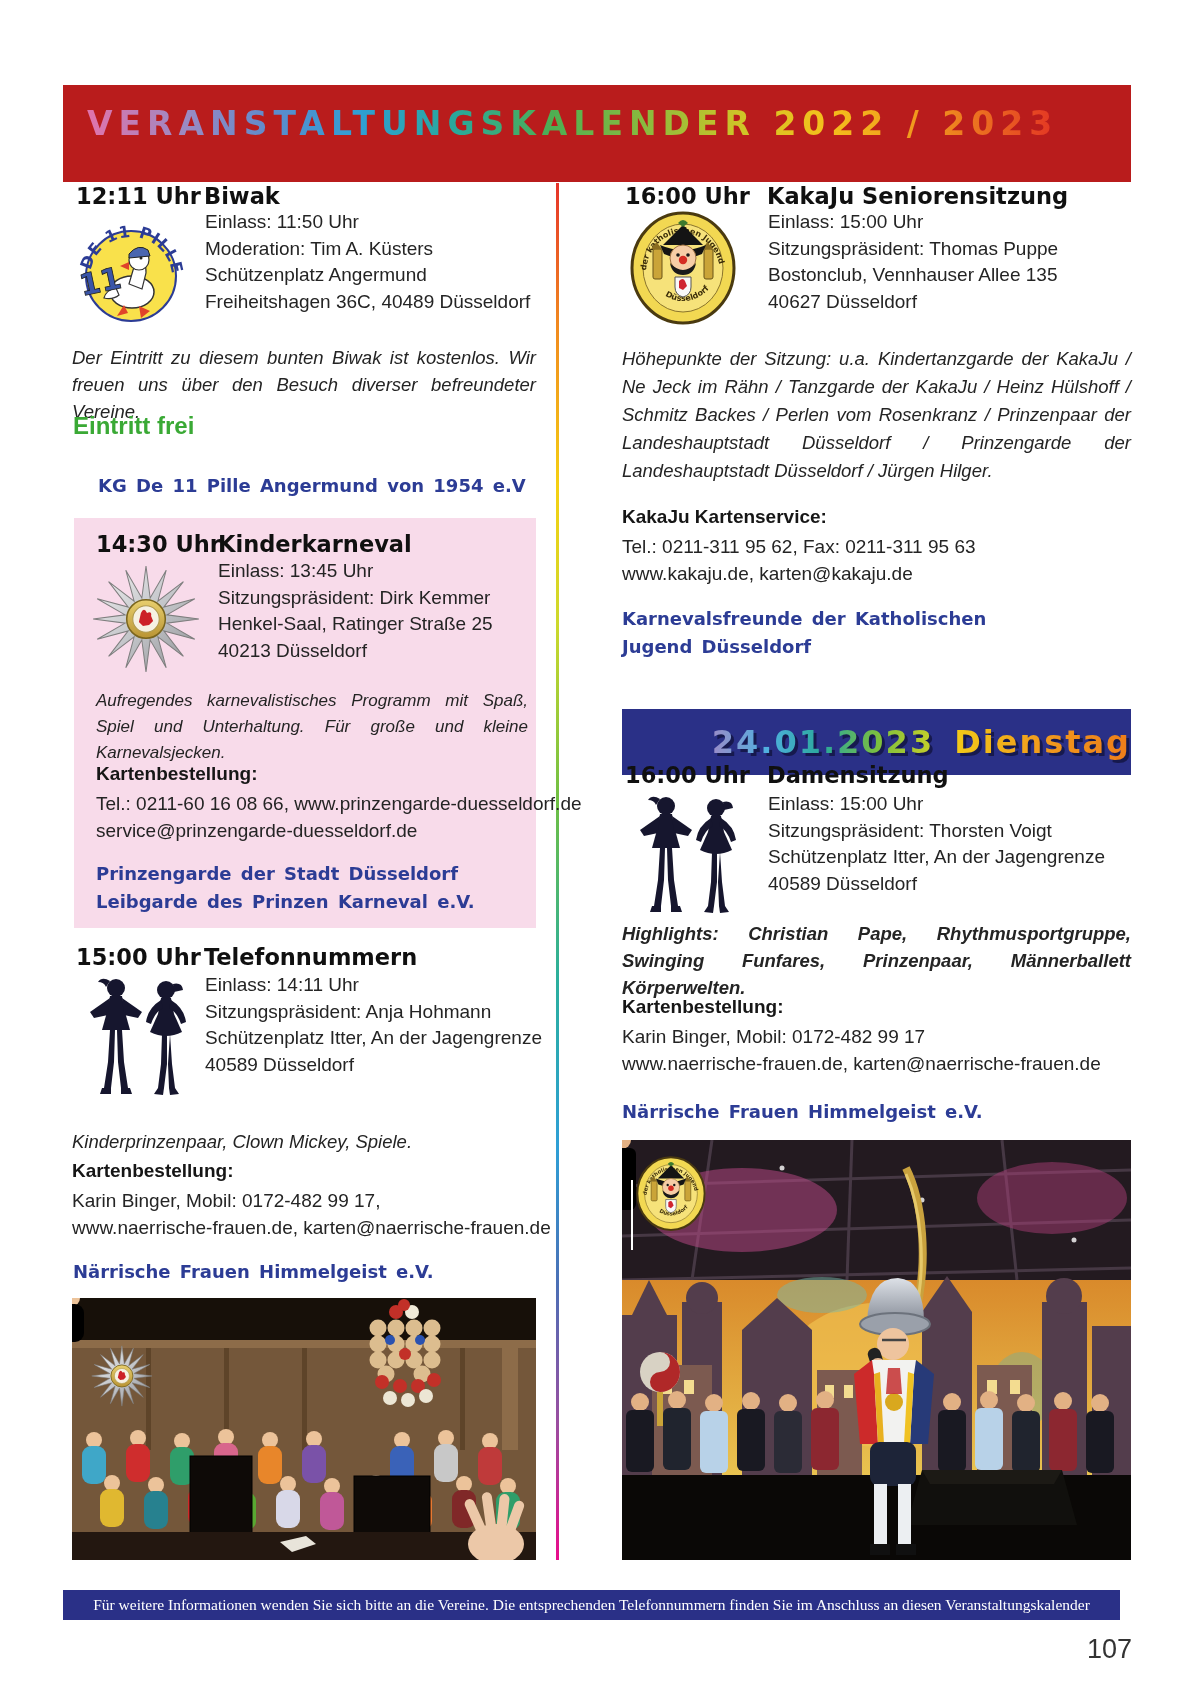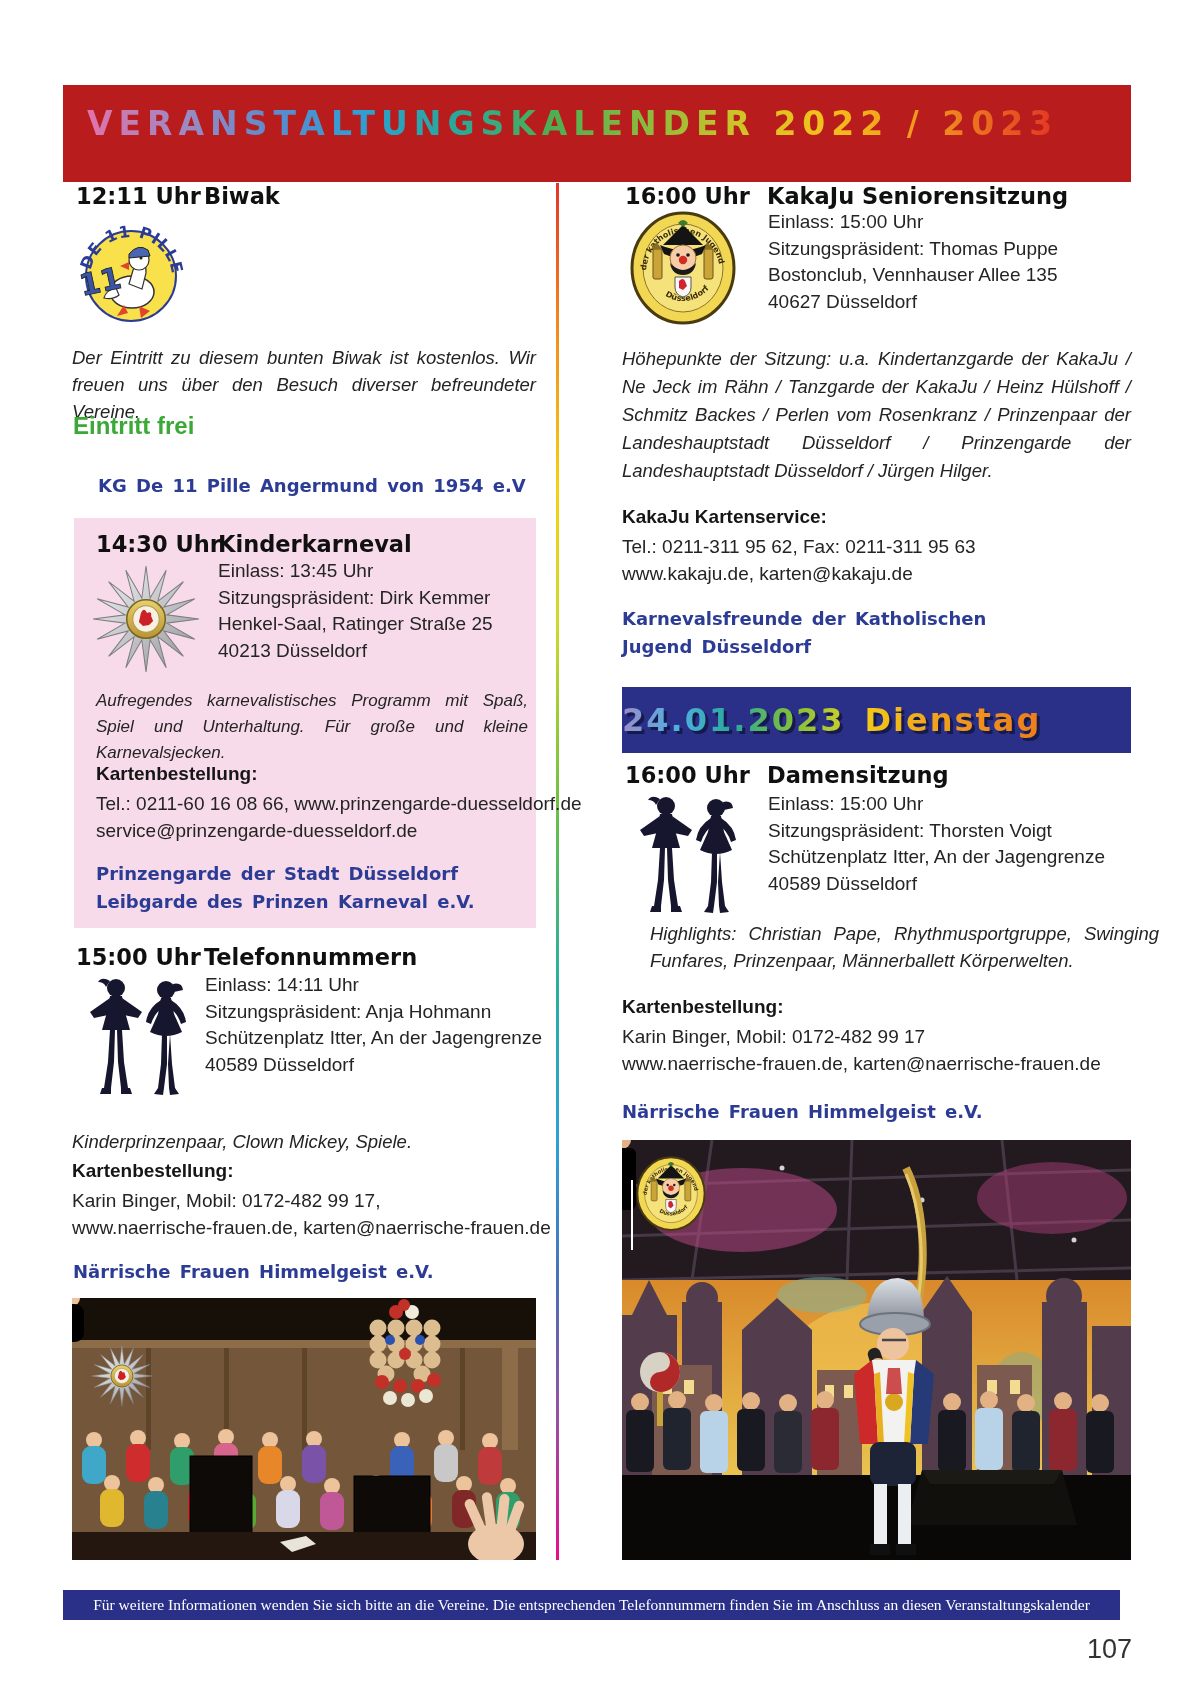--- a/index.html
+++ b/index.html
@@ -23,21 +23,21 @@
   .blabel{position:absolute;font-weight:bold;font-size:19px;color:#161616;}
   .tick{position:absolute;font-size:19px;line-height:27px;color:#242424;}
   .org{position:absolute;font-family:"DejaVu Sans",sans-serif;font-weight:bold;font-size:18px;
        line-height:28px;color:#2c3c95;word-spacing:3px;}
   .green{position:absolute;font-weight:bold;font-size:24px;color:#3aa935;}
   .pinkbox{position:absolute;left:74px;top:518px;width:462px;height:410px;background:#f8dbea;}
   .divider{position:absolute;left:556px;top:183px;width:3px;height:1377px;
     background:linear-gradient(180deg,#e6332a 0%,#f1871f 10%,#f5d012 22%,#cdd92c 32%,#6ebf44 45%,
       #2aaf9e 58%,#2e9fd6 70%,#4b6fb5 80%,#9a4ea0 90%,#e90c8b 100%);}
   
-  .banner{position:absolute;left:622px;top:687px;width:509px;height:66px;background:#2a3087;text-align:left;}
+  .banner{position:absolute;left:622px;top:709px;width:509px;height:66px;background:#2a3087;text-align:right;}
   .banner .bt{display:inline-block;line-height:66px;font-family:"DejaVu Sans",sans-serif;font-weight:bold;
      font-size:32px;letter-spacing:2px;filter:drop-shadow(3px 3px 0 rgba(10,10,40,.6));}
   .banner .date{background:linear-gradient(90deg,#9a8cc8,#4fb0e0,#2aa89a,#7cbf3e,#c8cf2a);
      -webkit-background-clip:text;background-clip:text;color:transparent;}
   .banner .day{background:linear-gradient(90deg,#f2ca18,#f09a1d,#ee7d1a);
      -webkit-background-clip:text;background-clip:text;color:transparent;margin-left:20px;}
   
   .footer{position:absolute;left:63px;top:1590px;width:1057px;height:30px;background:#2a3087;
      color:#ffffff;font-family:"Liberation Serif",serif;font-size:15.5px;line-height:30px;text-align:center;}
   .pageno{position:absolute;left:1040px;top:1634px;width:92px;text-align:right;font-size:27px;color:#333;}
@@ -147,20 +147,26 @@
     <path d="M60 52 q11 2 10 13 l-4 16 -13 -5 z" fill="#ffffff" stroke="#333" stroke-width="1.2"></path>
     <circle cx="63" cy="52" r="10" fill="#ffffff" stroke="#333" stroke-width="1.2"></circle>
     <path d="M53 46 q9 -11 19 -4 l2 6 -21 2 z" fill="#4a66b0" stroke="#222" stroke-width="1"></path>
     <path d="M53 54 l-9 4 9 4 z" fill="#e0442a"></path>
     <circle cx="65" cy="50" r="1.5" fill="#222"></circle>
     <path d="M48 97 l-7 11 11 -3 z" fill="#e0442a"></path>
     <path d="M63 98 l2 12 9 -7 z" fill="#e0442a"></path>
     <text x="6" y="88" transform="rotate(-12 6 88)" font-family="'DejaVu Sans',sans-serif" font-size="30" font-weight="bold" fill="#3a55a8" stroke="#1a1a1a" stroke-width="0.8">11</text>
   </svg>
 
+  <div class="det" style="left:205px;top:209px;">
+    <div>Einlass: 11:50 Uhr</div>
+    <div>Moderation: Tim A. Küsters</div>
+    <div>Schützenplatz Angermund</div>
+    <div>Freiheitshagen 36C, 40489 Düsseldorf</div>
+  </div>
 
   <div class="ital" style="left:72px;top:344px;width:464px;">Der Eintritt zu diesem bunten Biwak ist kostenlos. Wir freuen uns über den Besuch diverser befreundeter Vereine.</div>
 
   <div class="green" style="left:73px;top:412px;">Eintritt frei</div>
 
   <div class="org" style="left:73px;top:472px;width:462px;margin-left:25px;">KG De 11 Pille Angermund von 1954 e.V</div>
 
   <div class="pinkbox"></div>
 
   <div class="ehead" style="left:96px;top:531px;">
@@ -335,21 +341,21 @@
     <use href="#dancersPair"></use>
   </svg>
 
   <div class="det" style="left:768px;top:791px;">
     <div>Einlass: 15:00 Uhr</div>
     <div>Sitzungspräsident: Thorsten Voigt</div>
     <div>Schützenplatz Itter, An der Jagengrenze</div>
     <div>40589 Düsseldorf</div>
   </div>
 
-  <div class="ital" style="left:650px;top:920px;width:509px;">Highlights: Christian Pape, Rhythmusportgruppe, Swinging Funfares, Prinzenpaar, Männerballett Körperwelten.</div>
+  <div class="ital" style="left:622px;top:920px;width:509px;font-weight:bold;">Highlights: Christian Pape, Rhythmusportgruppe, Swinging Funfares, Prinzenpaar, Männerballett Körperwelten.</div>
 
   <div class="blabel" style="left:622px;top:996px;">Kartenbestellung:</div>
   <div class="tick" style="left:622px;top:1023px;">
     <div>Karin Binger, Mobil: 0172-482 99 17</div>
     <div>www.naerrische-frauen.de, karten@naerrische-frauen.de</div>
   </div>
 
   <div class="org" style="left:622px;top:1098px;width:480px;">Närrische Frauen Himmelgeist e.V.</div>
 
   <svg class="abs" style="left:622px;top:1140px;" width="509" height="420" viewBox="0 0 509 420">

